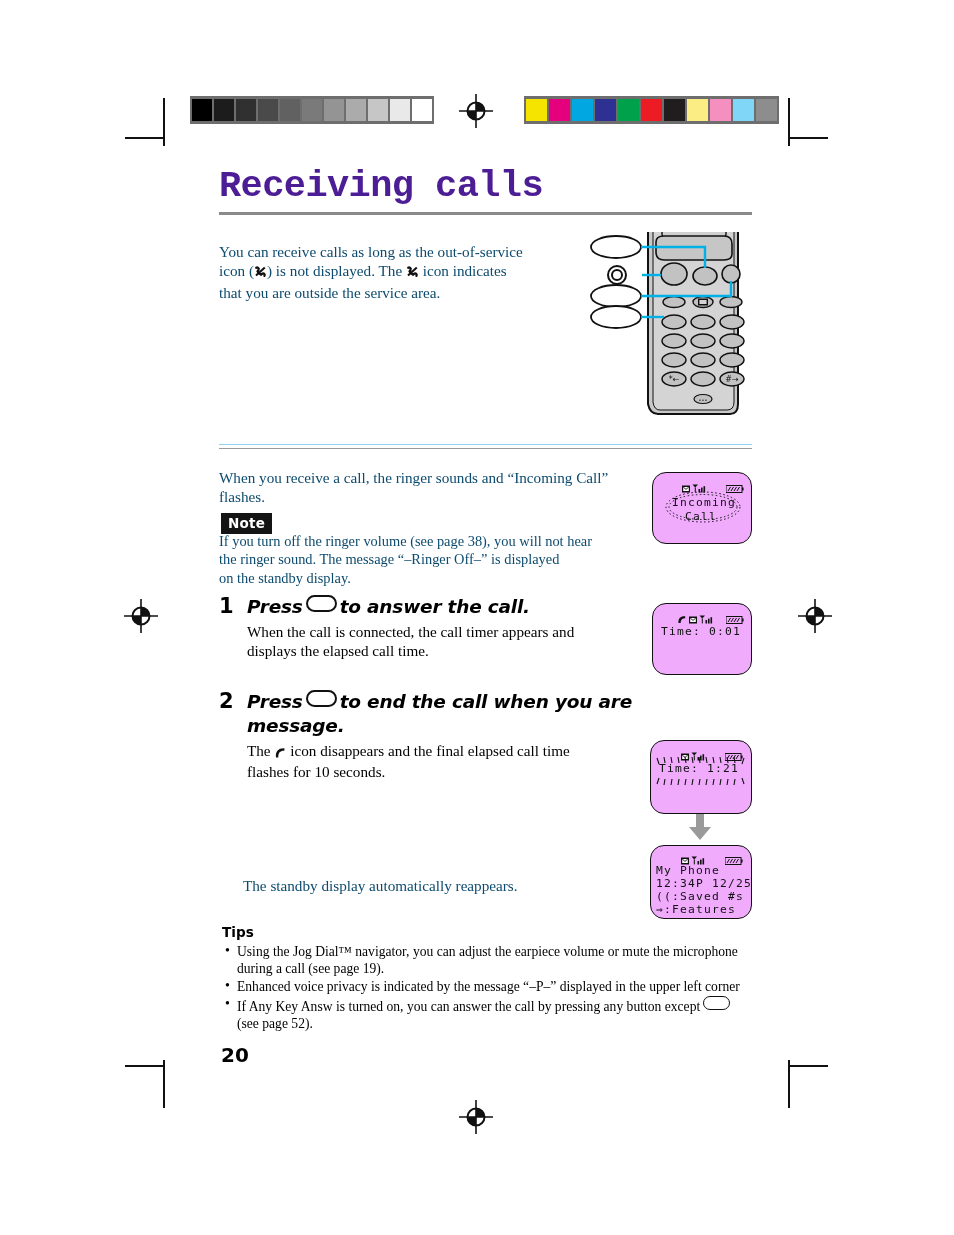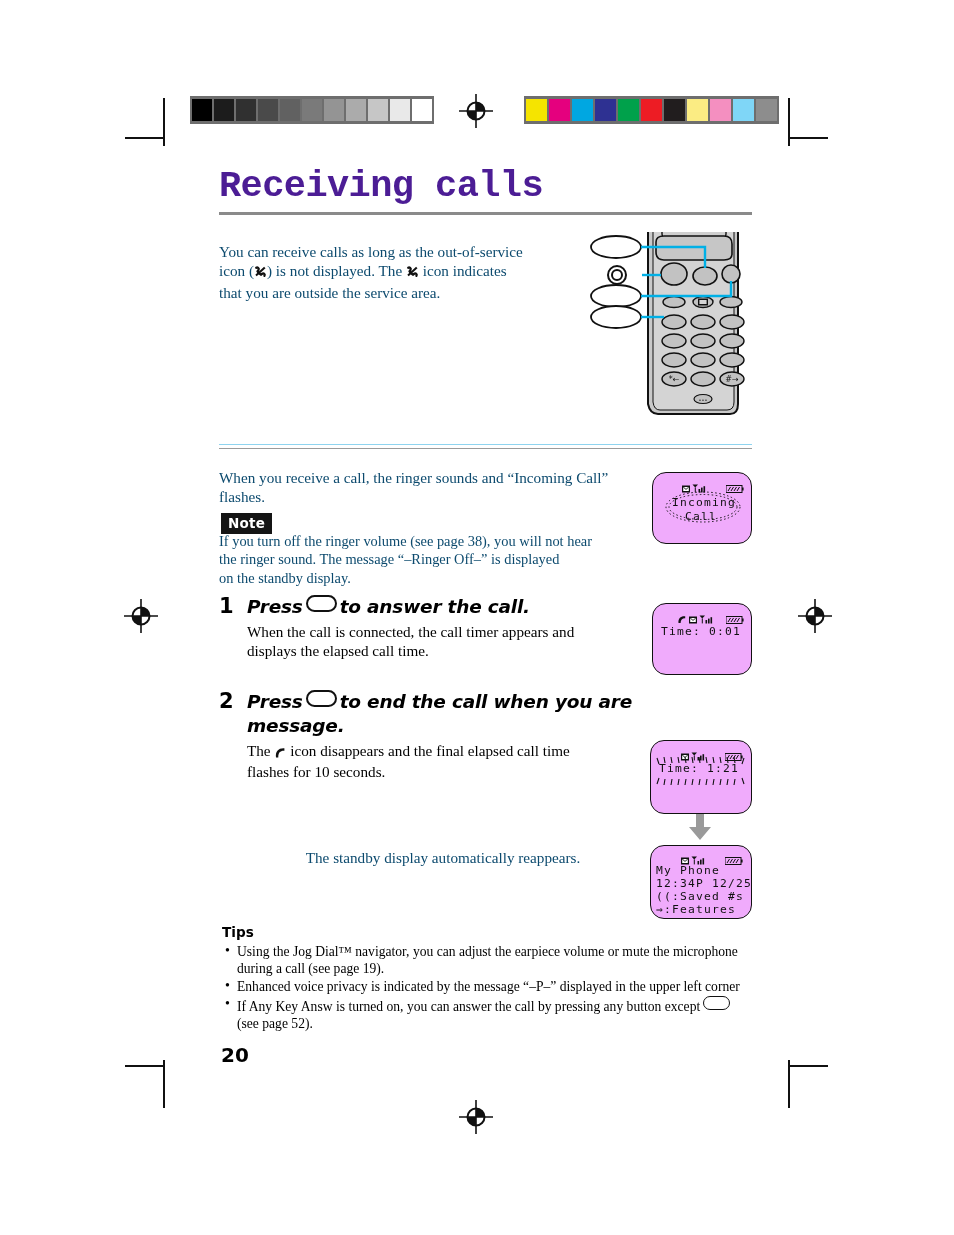--- a/index.html
+++ b/index.html
@@ -356,21 +356,21 @@
   <div class="row" style="left:8px;top:21px;">Time:</div>
   <div class="row" style="left:56px;top:21px;">1:21</div>
 </div>
 
 <div style="position:absolute;left:686px;top:814px;">
   <svg width="28" height="28" viewBox="0 0 28 28">
     <path d="M10 0 L18 0 L18 13 L25 13 L14 26 L3 13 L10 13 Z" fill="#9a9a9a"></path>
   </svg>
 </div>
 
-<div class="txt" style="left:243px;top:848px;width:400px;text-align:center;">The standby display automatically reappears.</div>
+<div class="txt" style="left:243px;top:876px;width:400px;">The standby display automatically reappears.</div>
 
 <div class="lcd" style="left:650px;top:845px;width:100px;height:72px;">
   <div class="statusbar" style="left:30px;top:5px;">
     <span><svg width="8" height="8" viewBox="0 0 8 8">
           <rect x="0" y="0.5" width="8" height="7" fill="#111"></rect>
           <rect x="1.2" y="2" width="5.6" height="4" fill="#fff"></rect>
           <path d="M1.2 2 L4 4.4 L6.8 2" fill="none" stroke="#111" stroke-width="0.9"></path>
         </svg></span>
     <span><svg width="16" height="9" viewBox="0 0 16 9">
           <path d="M0.5 0.5 L6 0.5 L3.2 3.6 Z" fill="#111"></path>

